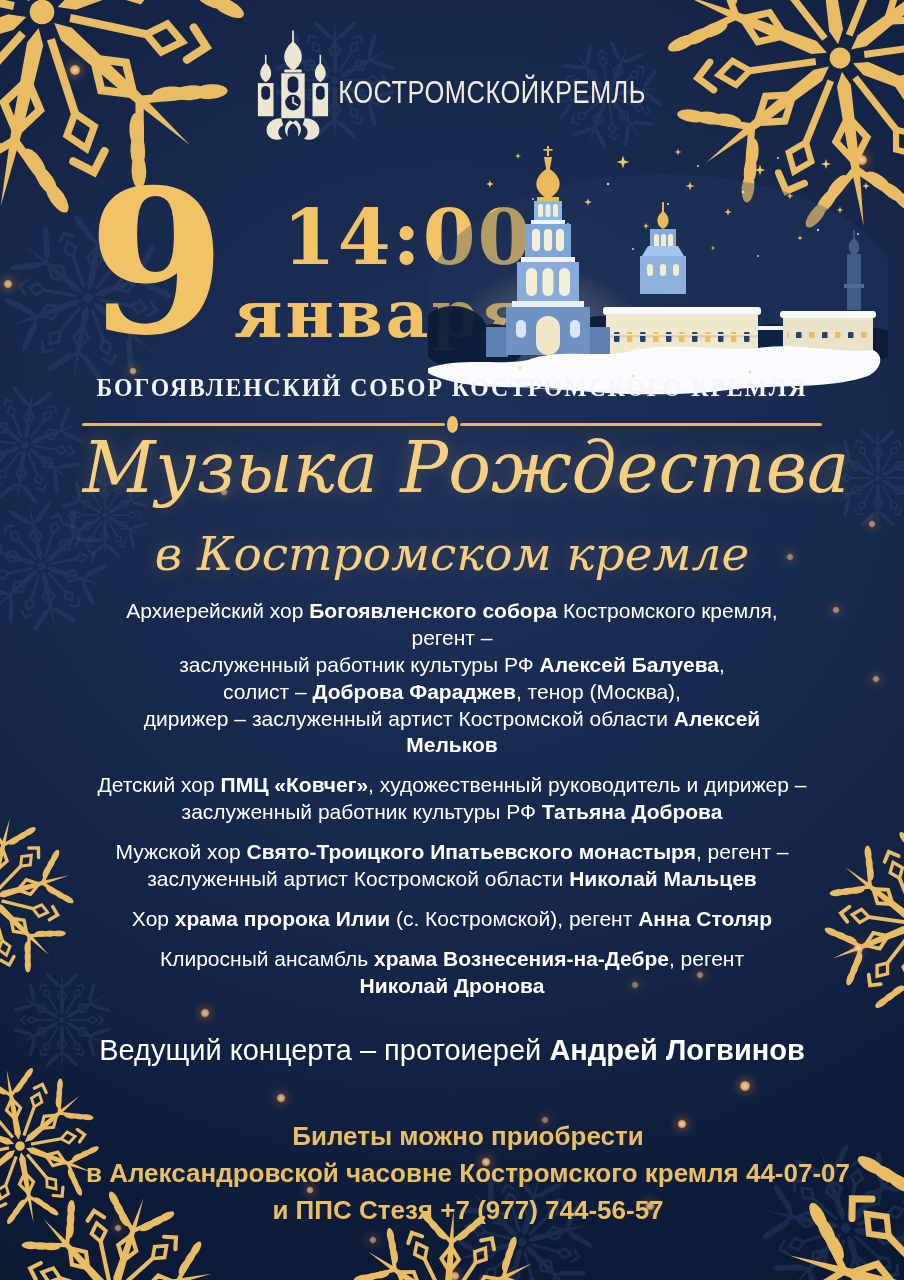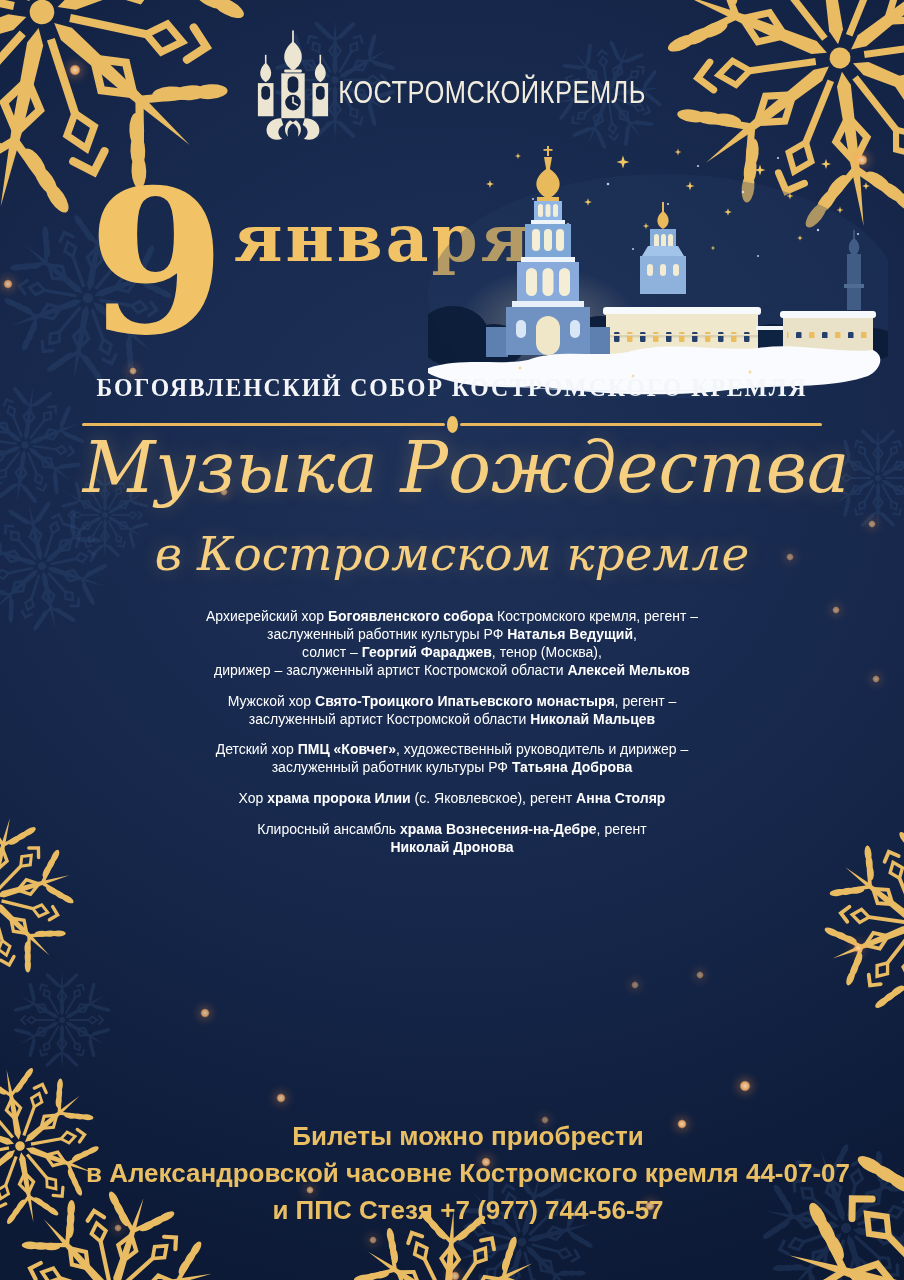--- a/index.html
+++ b/index.html
@@ -33,21 +33,21 @@
   .divider{position:absolute;top:416px;left:82px;right:82px;display:flex;align-items:center;}
   .divider .line{flex:1;height:3.5px;background:#e7b85e;border-radius:2px;}
   .divider .gem{width:11px;height:17px;background:#eec469;border-radius:50%;margin:0 2px;flex:0 0 auto;}
 
   .title{position:absolute;top:428px;width:100%;text-align:center;font-family:"DejaVu Serif", serif;
     font-style:italic;font-weight:400;color:#f6cf80;text-shadow:0 0 18px rgba(240,195,110,.25);margin:0;}
   .title-l1{font-size:71px;line-height:1.12;padding-left:28px;}
   .title-l2{font-size:47px;line-height:1.1;margin-top:20px;}
 
   .performers{position:absolute;top:598px;left:50%;transform:translateX(-50%);width:710px;text-align:center;color:#ffffff;}
-  .performers p{font-size:14px;line-height:1.28;margin:10px 0 13px;white-space:pre-line;}
+  .performers p{font-size:21px;line-height:1.28;margin:0 0 13px;white-space:pre-line;}
   .b{font-weight:700;}
 
   .host{position:absolute;top:1034px;width:100%;text-align:center;color:#ffffff;font-size:29px;margin:0;white-space:pre-line;}
 
   .tickets{position:absolute;top:1102px;width:100%;text-align:center;color:#eabf63;font-size:26px;font-weight:700;
     line-height:1.42;margin:16px;white-space:pre-line;}
 </style>
 </head>
 <body>
 
@@ -167,20 +167,21 @@
           <path d="M40,74 L40,68.5"></path>
             <path d="M40,74 L44.5,76.5"></path>
         </g>
       </svg>
       <div class="logo-text">КОСТРОМСКОЙКРЕМЛЬ</div>
     </header>
 
     <section class="datetime">
       <div class="day">9</div>
       <div class="dt-right">
+        <div class="time">14:00</div>
         <div class="month">января</div>
       </div>
     </section>
 
     <svg class="illustration" viewBox="0 0 460 254" aria-hidden="true">
       <defs>
         <radialGradient id="glow1" cx="50%" cy="50%" r="50%">
           <stop offset="0%" stop-color="#f3dfae" stop-opacity=".33"></stop>
           <stop offset="100%" stop-color="#f3dfae" stop-opacity="0"></stop>
         </radialGradient>
@@ -322,31 +323,32 @@
       <span class="line"></span>
     </div>
 
     <h1 class="title">
       <div class="title-l1">Музыка Рождества</div>
       <div class="title-l2">в Костромском кремле</div>
     </h1>
 
     <section class="performers">
       <p><span>Архиерейский хор </span><span class="b">Богоявленского собора</span><span> Костромского кремля, регент –
-заслуженный работник культуры РФ </span><span class="b">Наталья Ведущий</span><span>,
-солист – </span><span class="b">Георгий Фараджев</span><span>, тенор (Москва),
+заслуженный работник культуры РФ </span><span class="b">Алексей Балуева</span><span>,
+солист – </span><span class="b">Доброва Фараджев</span><span>, тенор (Москва),
 дирижер – заслуженный артист Костромской области </span><span class="b">Алексей Мельков</span></p>
+      <p><span>Детский хор </span><span class="b">ПМЦ «Ковчег»</span><span>, художественный руководитель и дирижер –
+заслуженный работник культуры РФ </span><span class="b">Татьяна Доброва</span></p>
       <p><span>Мужской хор </span><span class="b">Свято-Троицкого Ипатьевского монастыря</span><span>, регент –
 заслуженный артист Костромской области </span><span class="b">Николай Мальцев</span></p>
-      <p><span>Детский хор </span><span class="b">ПМЦ «Ковчег»</span><span>, художественный руководитель и дирижер –
-заслуженный работник культуры РФ </span><span class="b">Татьяна Доброва</span></p>
-      <p><span>Хор </span><span class="b">храма пророка Илии</span><span> (с. Яковлевское), регент </span><span class="b">Анна Столяр</span></p>
+      <p><span>Хор </span><span class="b">храма пророка Илии</span><span> (с. Костромской), регент </span><span class="b">Анна Столяр</span></p>
       <p><span>Клиросный ансамбль </span><span class="b">храма Вознесения-на-Дебре</span><span>, регент
 </span><span class="b">Николай Дронова</span></p>
     </section>
 
+    <p class="host"><span>Ведущий концерта – протоиерей </span><span class="b">Андрей Логвинов</span></p>
 
     <p class="tickets">Билеты можно приобрести
 в Александровской часовне Костромского кремля 44-07-07
 и ППС Стезя +7 (977) 744-56-57</p>
 
   </div>
 </div>
 
 </body></html>

